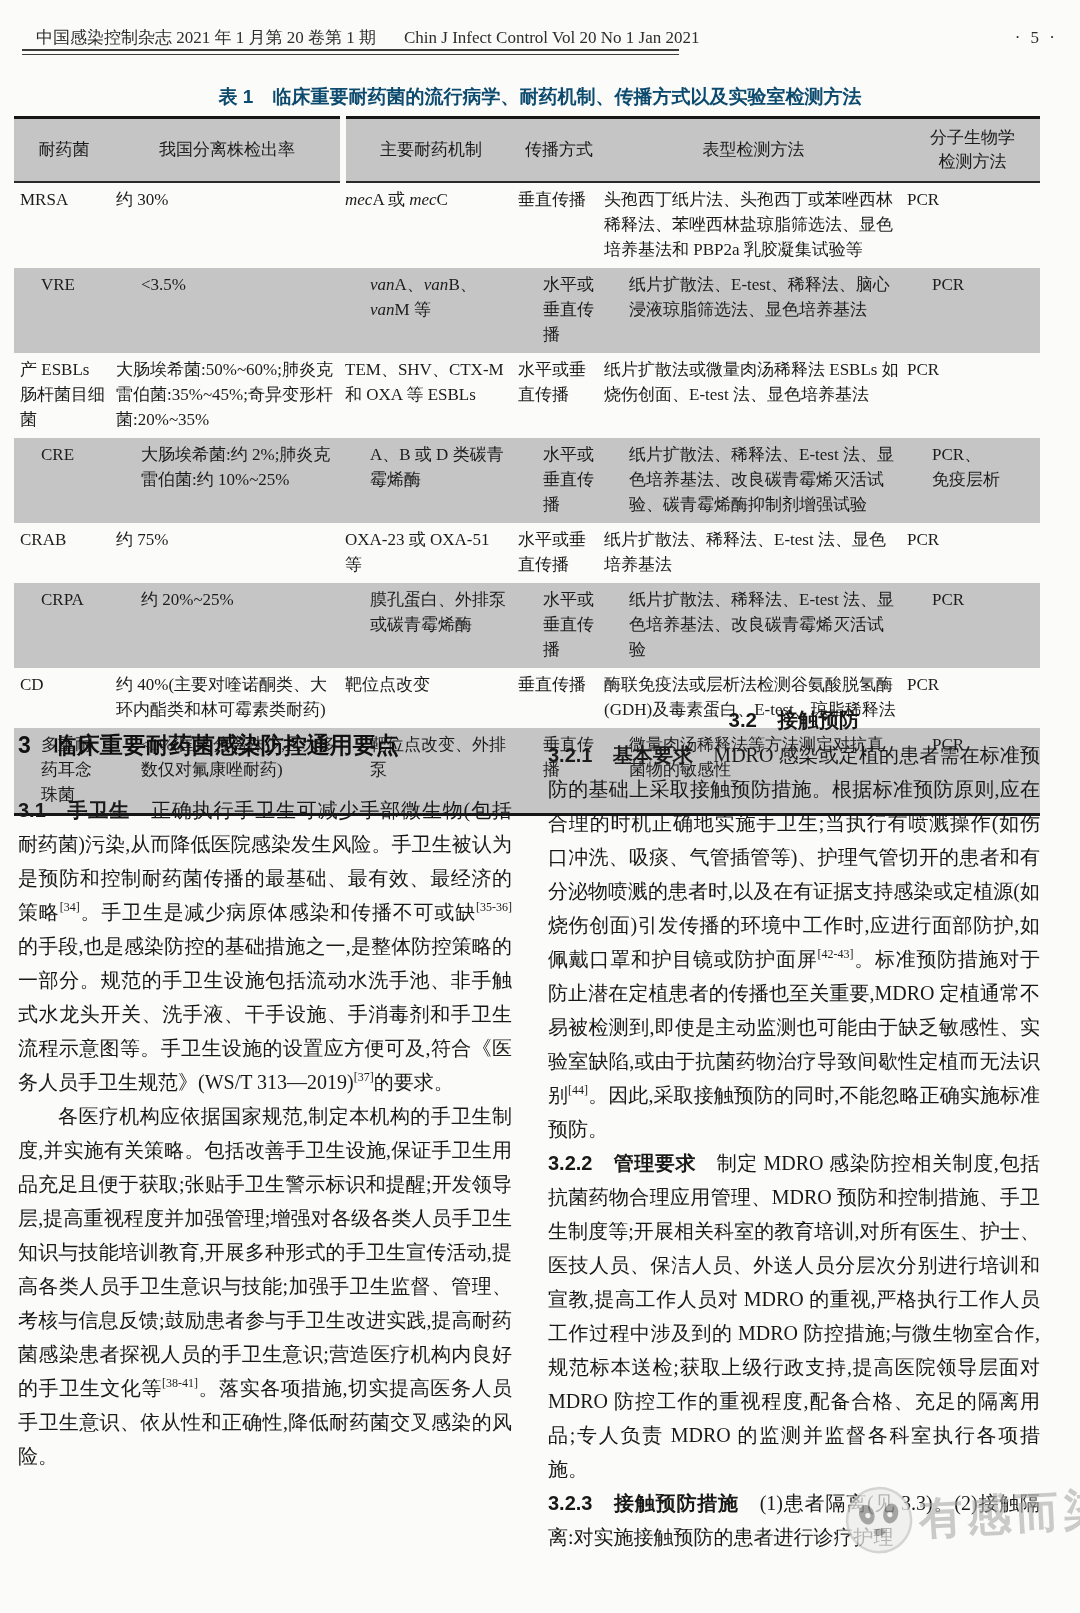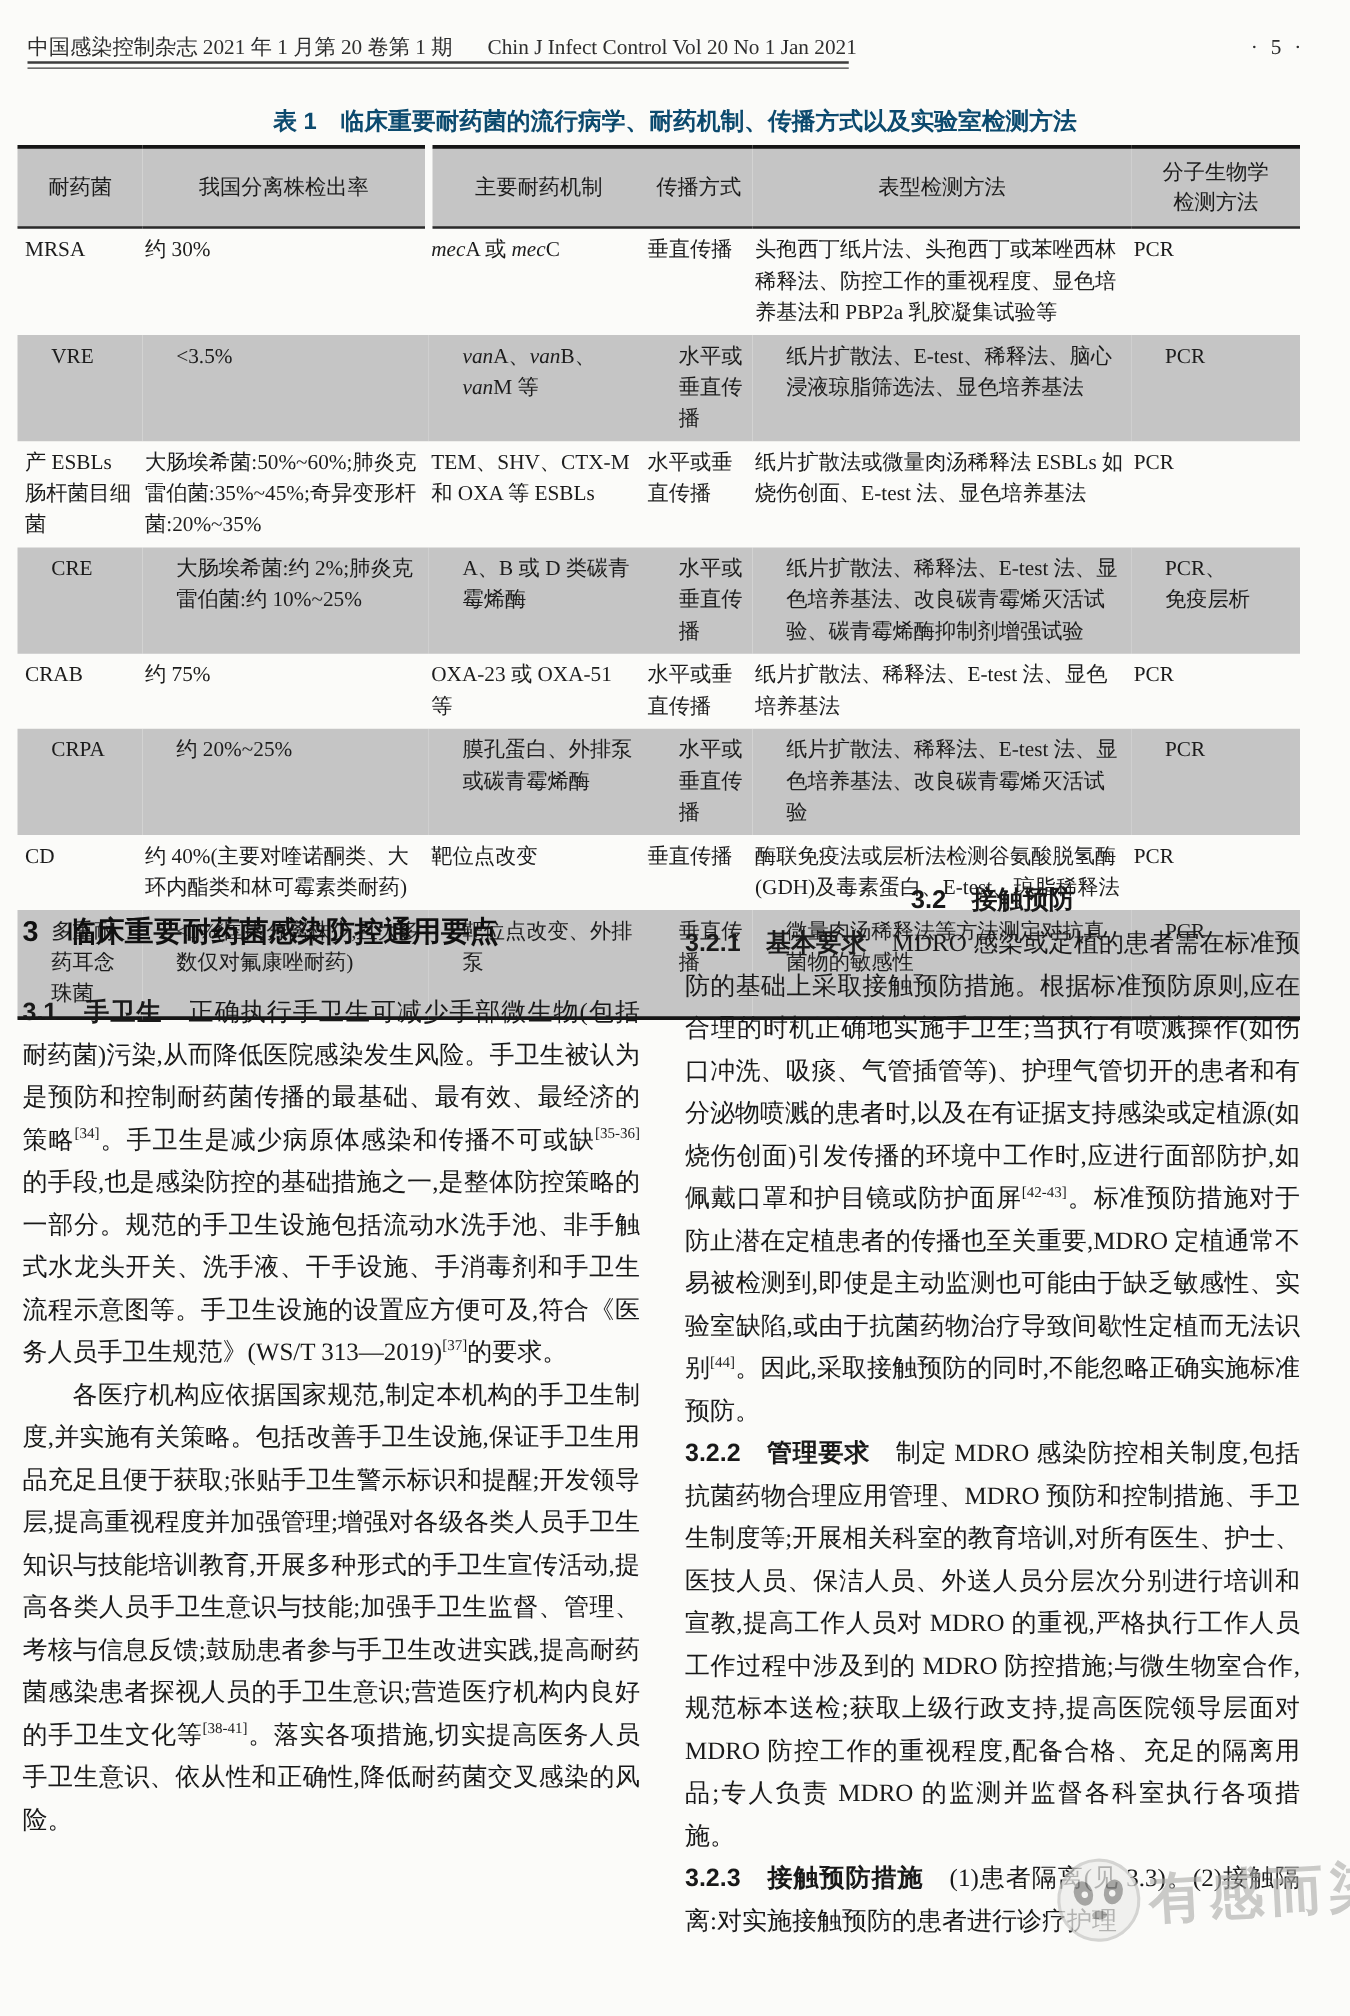--- a/index.html
+++ b/index.html
@@ -4,21 +4,21 @@
 <style>
   * { margin:0; padding:0; box-sizing:border-box; }
   html,body { background:#ffffff; }
   .page {
     position:relative; width:1080px; height:1613px;
     background:#fbfbf9; overflow:hidden;
     font-family:"Liberation Serif", serif; color:#1c1c1c;
   }
   
   .pheader {
-    position:absolute; top:26px; left:22px; width:1022px;
+    position:absolute; top:26px; left:36px; width:1022px;
     display:flex; align-items:baseline; font-size:17px; color:#2d2d2d; white-space:nowrap;
   }
   .pheader .cn { margin-right:28px; }
   .pheader .pageno { margin-left:auto; letter-spacing:3px; }
   .rule {
     position:absolute; top:49px; left:22px; width:657px; height:6px;
     border-top:2px solid #3c3c3c; border-bottom:1px solid #3c3c3c;
   }
   
   .caption {
@@ -106,21 +106,21 @@
         <th>分子生物学
 检测方法</th>
       </tr>
     </thead>
     <tbody>
       <tr>
         <td class="c0">MRSA</td>
         <td>约 30%</td>
         <td><i>mec</i><span>A 或 </span><i>mec</i><span>C</span></td>
         <td>垂直传播</td>
-        <td>头孢西丁纸片法、头孢西丁或苯唑西林稀释法、防控工作的重视程度、显色培养基法和 PBP2a 乳胶凝集试验等</td>
+        <td>头孢西丁纸片法、头孢西丁或苯唑西林稀释法、苯唑西林盐琼脂筛选法、显色培养基法和 PBP2a 乳胶凝集试验等</td>
         <td class="c5">PCR</td>
       </tr>
       <tr class="shade">
         <td class="c0">VRE</td>
         <td>&lt;3.5%</td>
         <td><i>van</i><span>A、</span><i>van</i><span>B、</span><i>van</i><span>M 等</span></td>
         <td>水平或垂直传播</td>
         <td>纸片扩散法、E-test、稀释法、脑心浸液琼脂筛选法、显色培养基法</td>
         <td class="c5">PCR</td>
       </tr>

